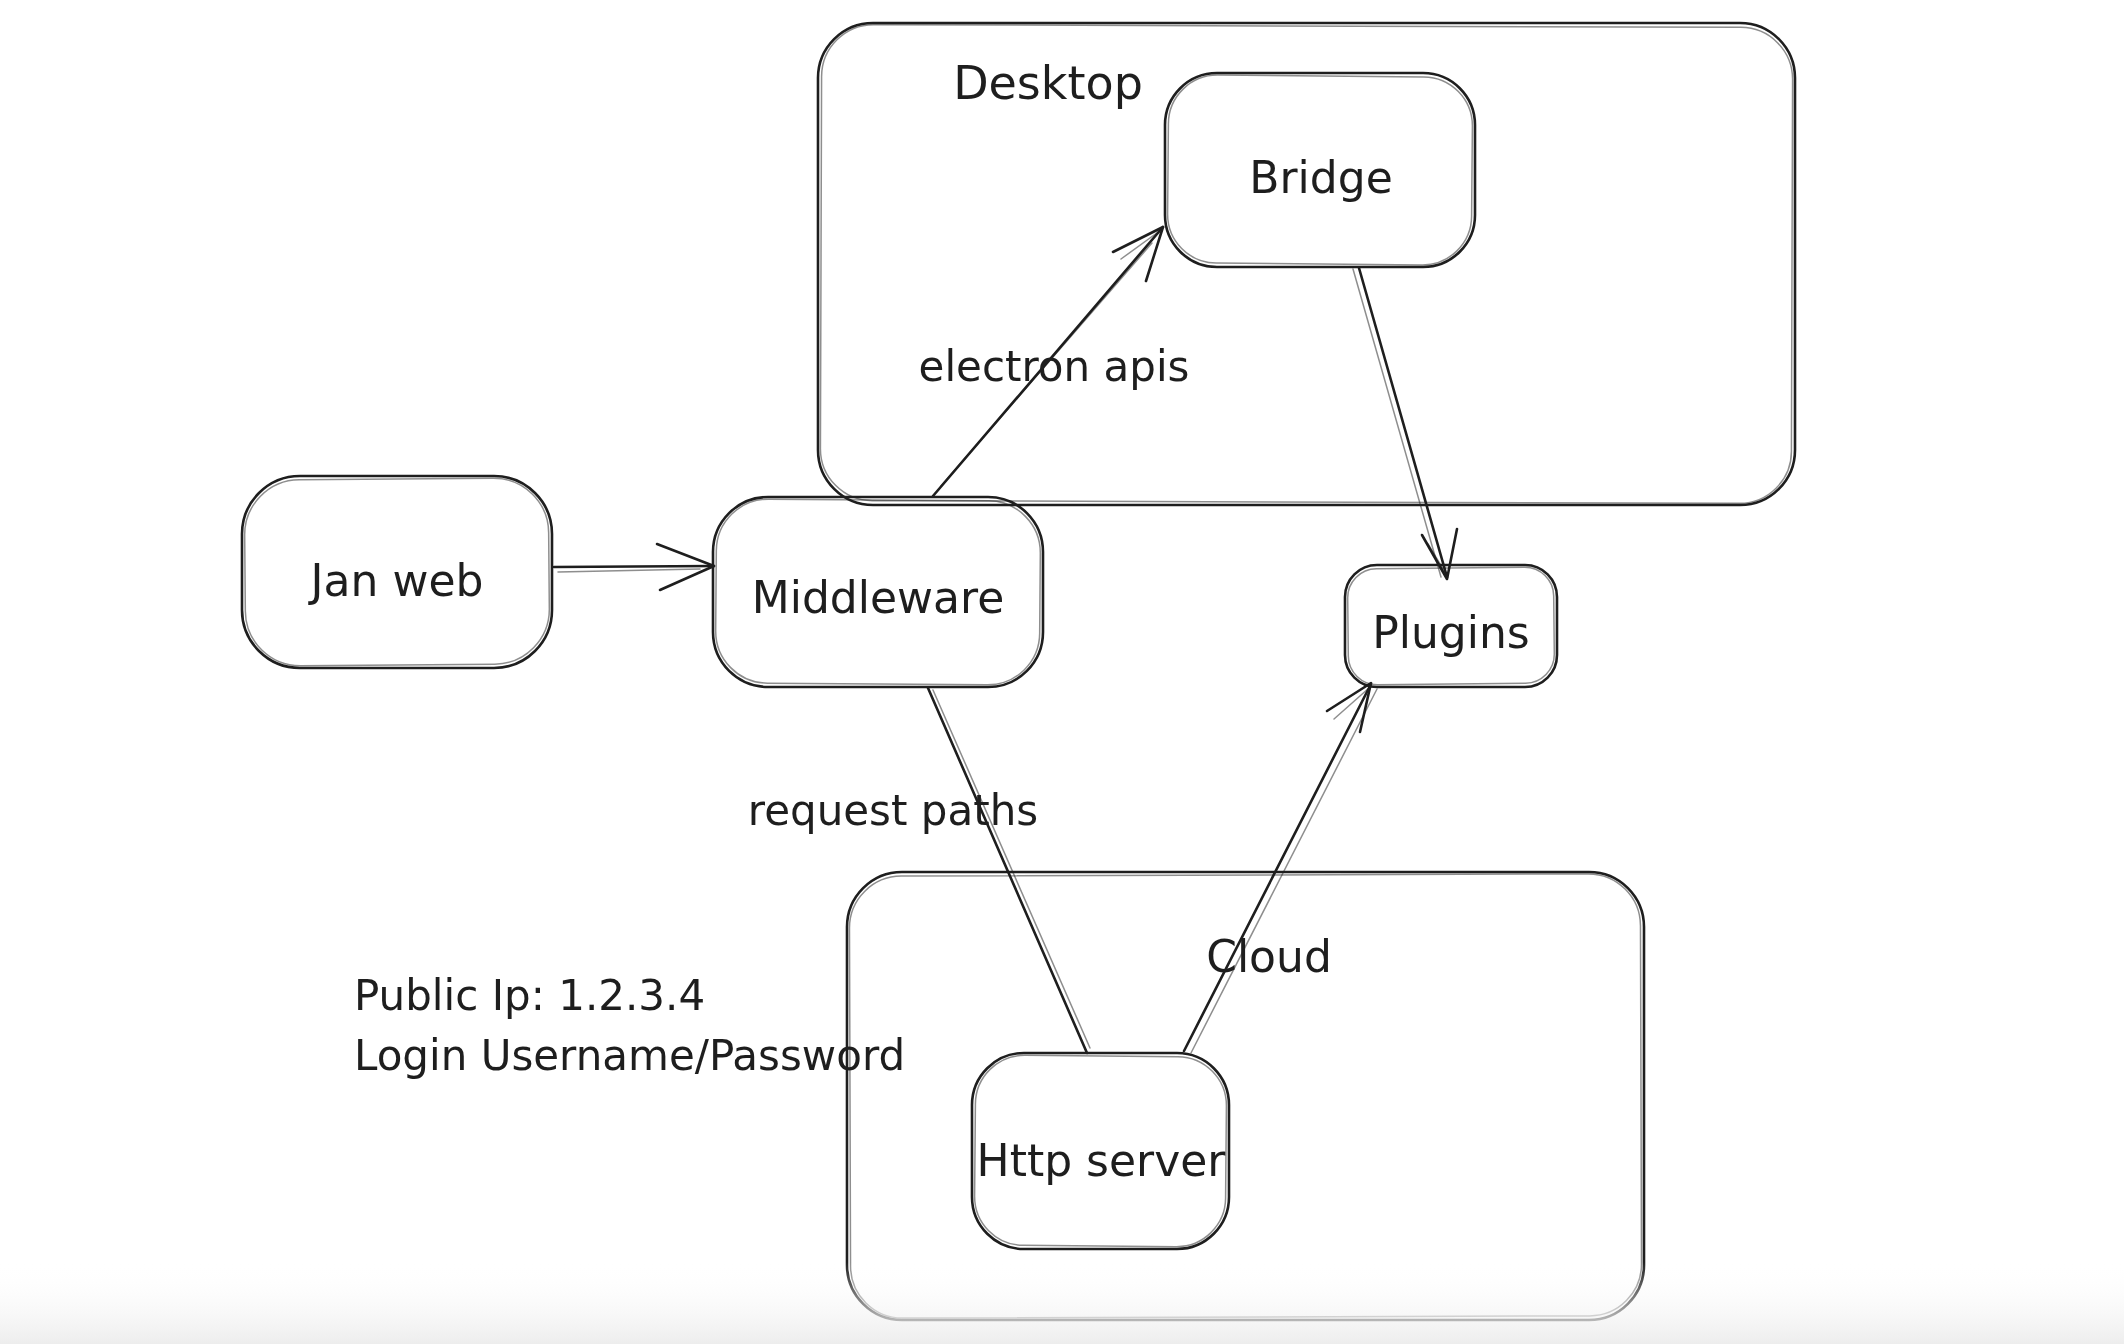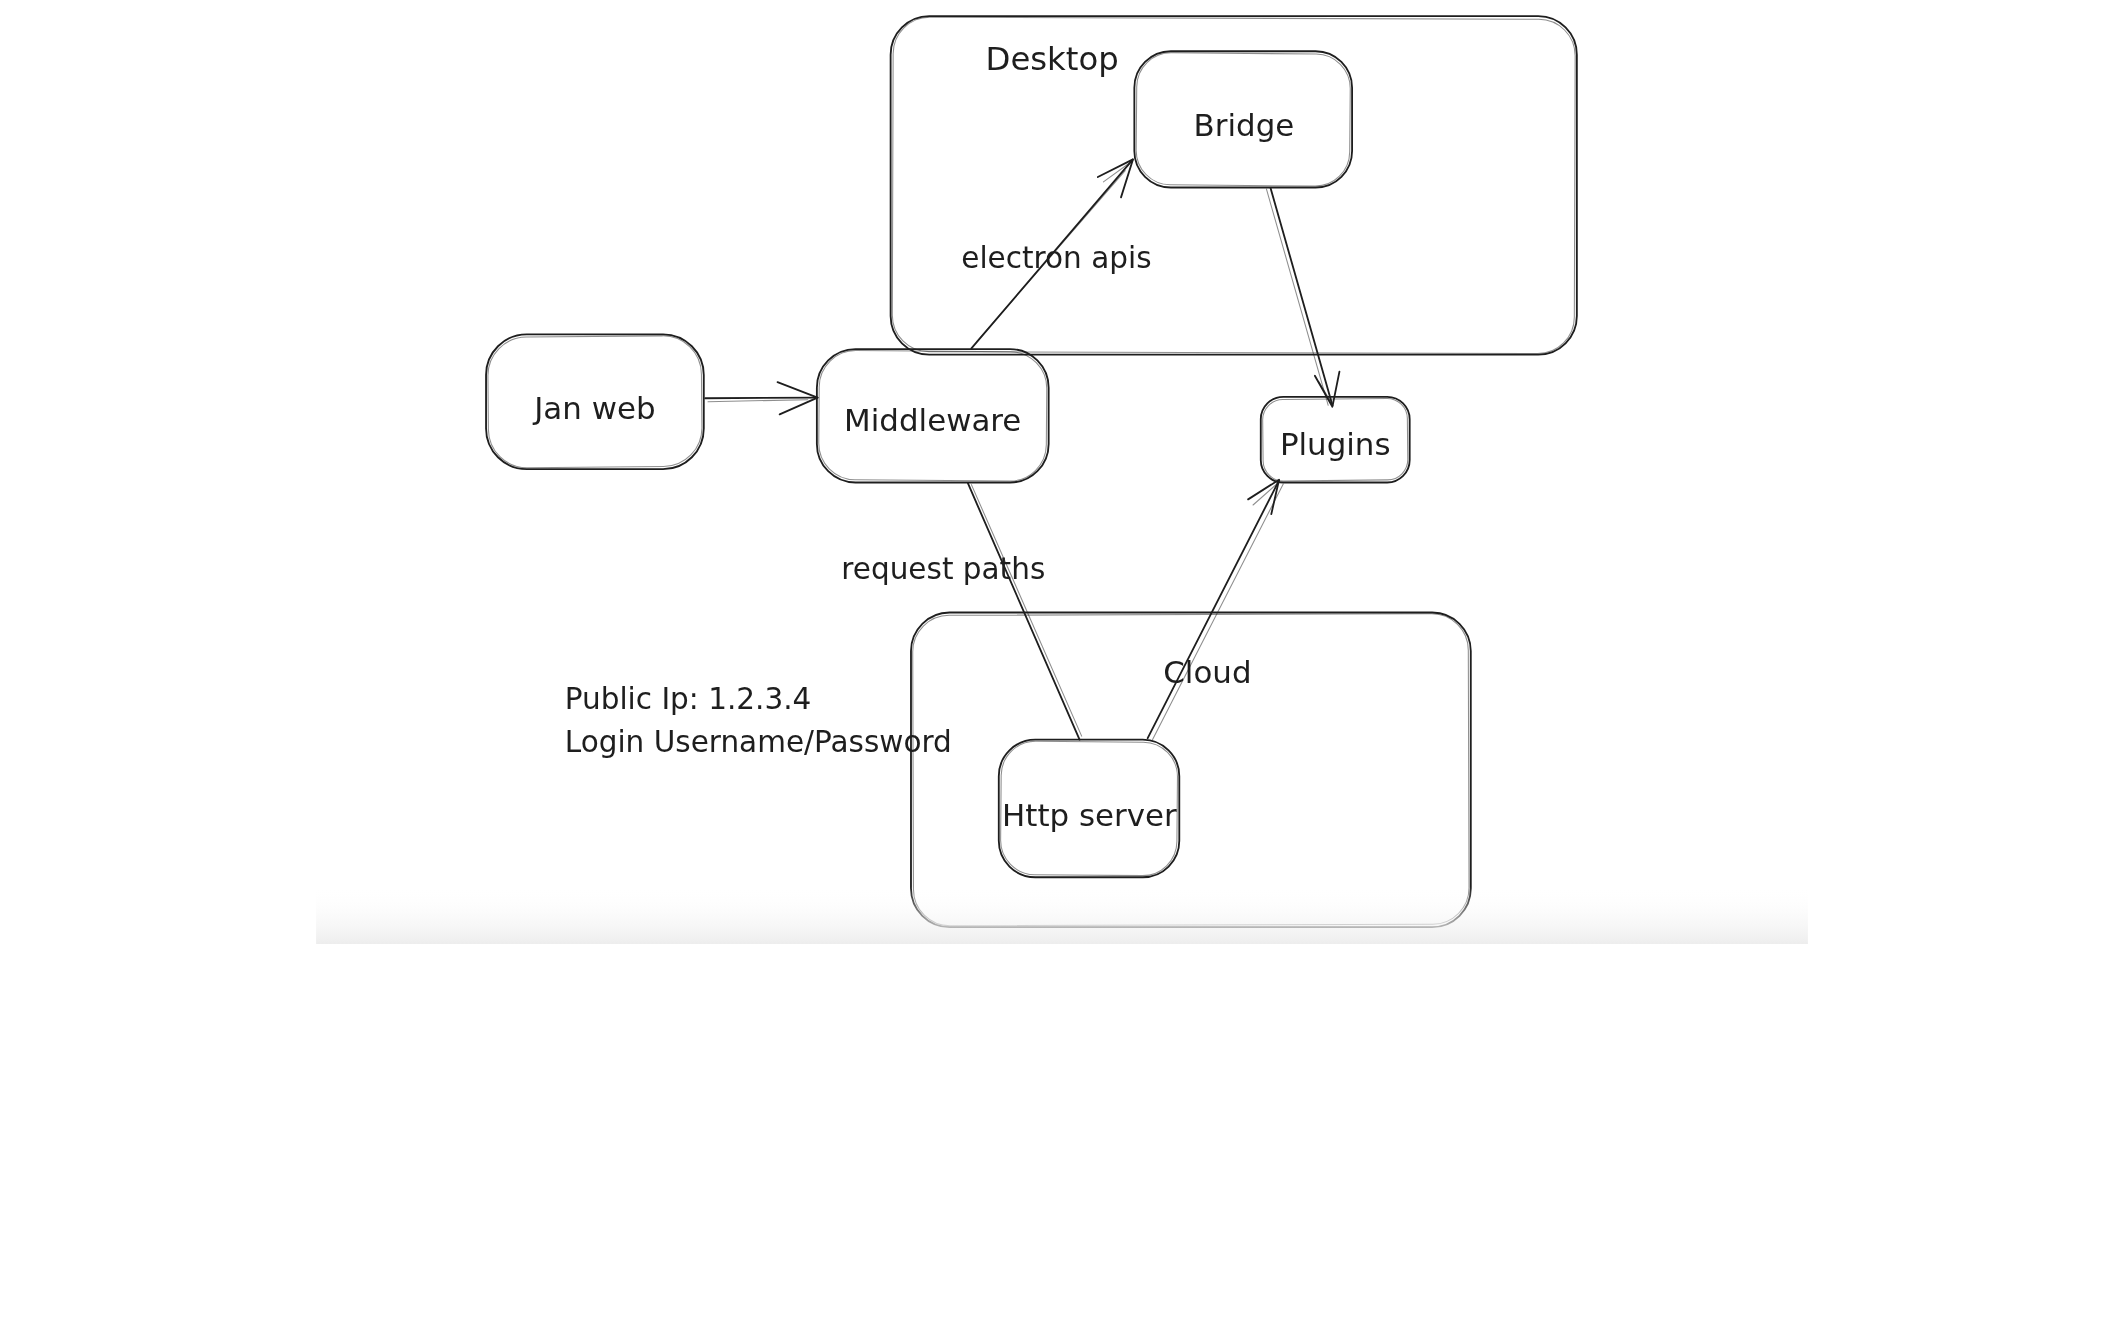--- a/index.html
+++ b/index.html
@@ -1,19 +1,19 @@
 <!DOCTYPE html>
 <html><head>
 <meta charset="utf-8">
 <style>
   html, body { margin: 0; padding: 0; background: #ffffff; }
   .stage {
     position: relative;
     width: 2124px;
-    height: 944px;
+    height: 1344px;
     background: #ffffff;
     overflow: hidden;
     font-family: "DejaVu Sans", sans-serif;
   }
   svg { display: block; width: 100%; height: 100%; }
   .shape {
     fill: none;
     stroke: #1e1e1e;
     stroke-width: 2.6;
     stroke-linecap: round;

